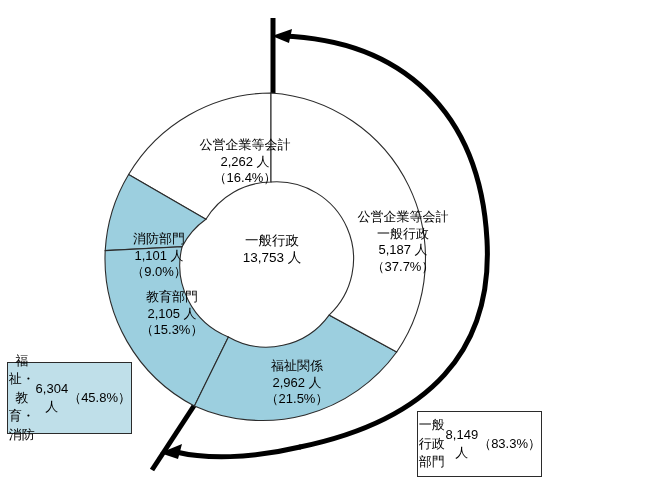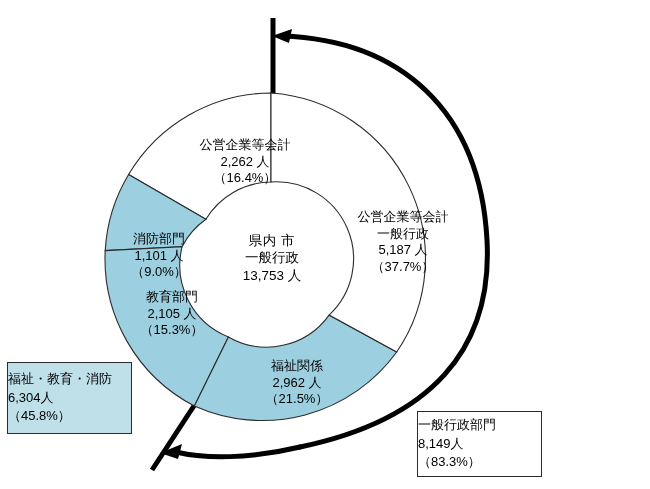--- a/index.html
+++ b/index.html
@@ -45,23 +45,23 @@
     letter-spacing: 0.5px;
   }
   .legend-box {
     position: absolute;
     box-sizing: border-box;
     border: 1px solid #2b2b2b;
     text-align: center;
     font-size: 13px;
     line-height: 1.42;
     display: flex;
-    flex-direction: column;
+    flex-direction: row;
     justify-content: center;
-    align-items: flex-start;
+    align-items: center;
   }
   .legend-box.filled {
     background: #bfdfe9;
   }
   .legend-box.plain {
     background: #ffffff;
   }
   .legend-box .ln {
     display: block;
   }
@@ -142,21 +142,20 @@
   </div>
 
   <div class="seg-label" style="left:342px; top:209px; width:122px;">
     <span class="ln">公営企業等会計</span>
     <span class="ln">一般行政</span>
     <span class="ln">5,187 人</span>
     <span class="ln">（37.7%）</span>
   </div>
 
   <div class="center-label" style="left:206px; top:232px; width:132px;">
-    <span class="ln big">県内  市</span>
     <span class="ln">一般行政</span>
     <span class="ln">13,753 人</span>
   </div>
 
   <div class="legend-box filled" style="left:7px; top:362px; width:125px; height:72px;">
     <span class="ln">福祉・教育・消防</span>
     <span class="ln">6,304人</span>
     <span class="ln">（45.8%）</span>
   </div>
 

